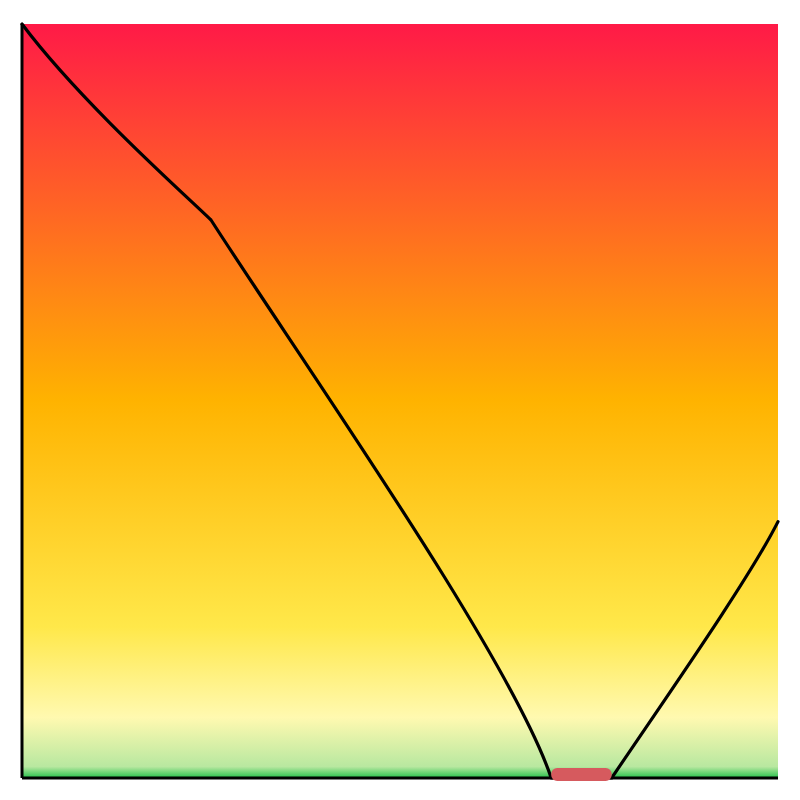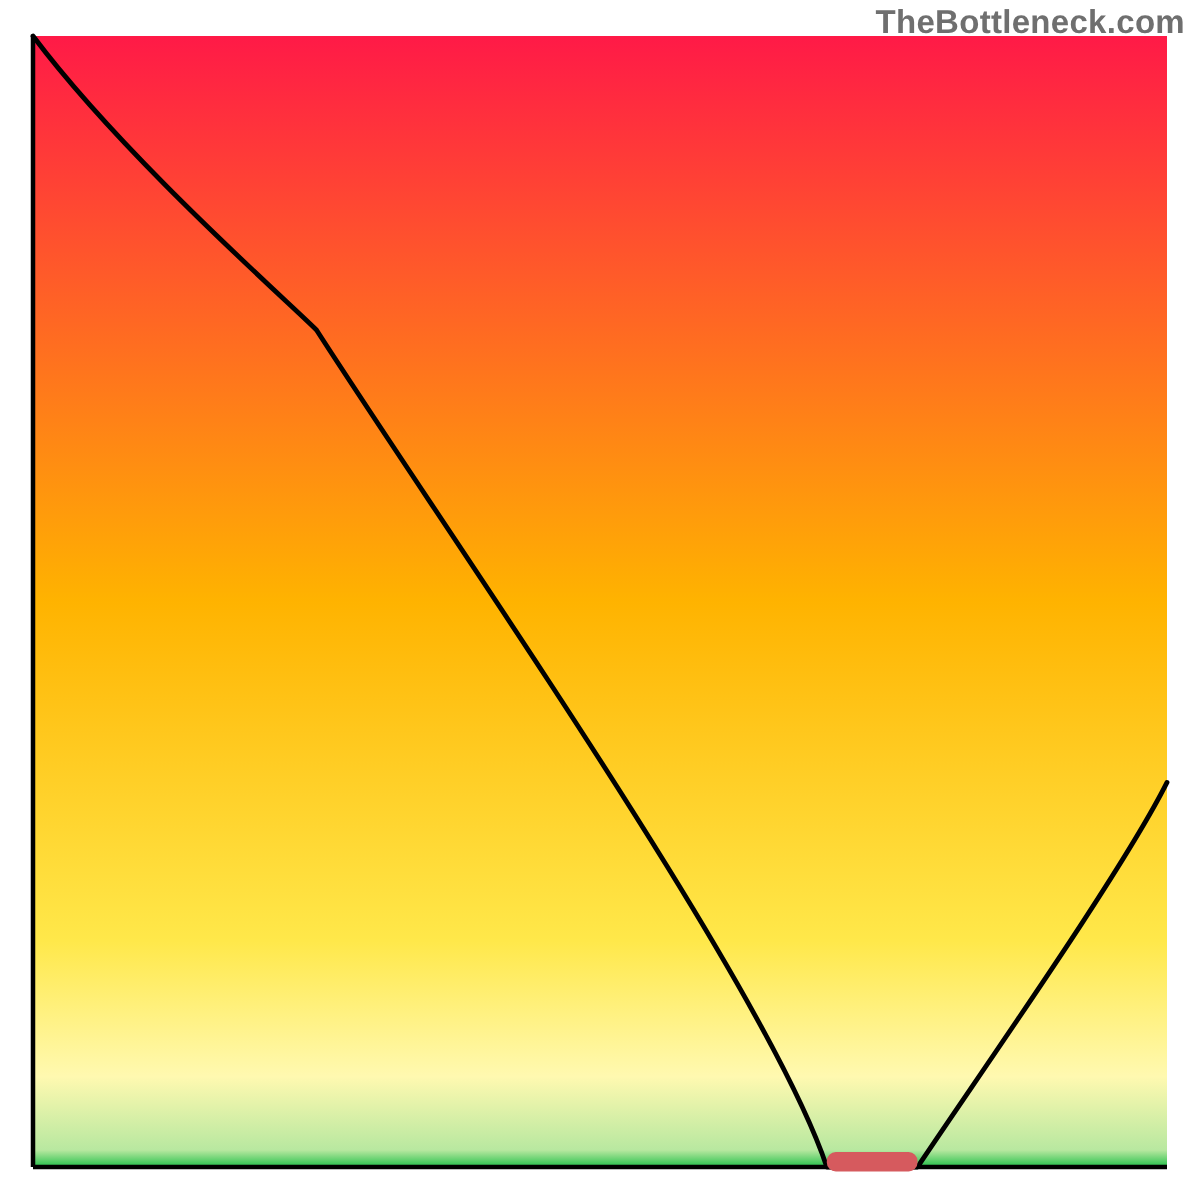--- a/index.html
+++ b/index.html
@@ -27,21 +27,20 @@
   }
   svg {
     display: block;
   }
 </style>
 </head>
 <body>
 
 <div class="stage">
 
-  <div class="watermark">TheBottleneck.com</div>
 
   <svg width="800" height="800" viewBox="0 0 800 800">
     <defs>
       <linearGradient id="bg-grad" x1="0" y1="0" x2="0" y2="1">
 
       <stop offset="0%" stop-color="#ff1a47"></stop>
           <stop offset="50%" stop-color="#ffb300"></stop>
           <stop offset="80%" stop-color="#ffe84a"></stop>
           <stop offset="92%" stop-color="#fff9b0"></stop>
           <stop offset="98.5%" stop-color="#b8e8a0"></stop>

